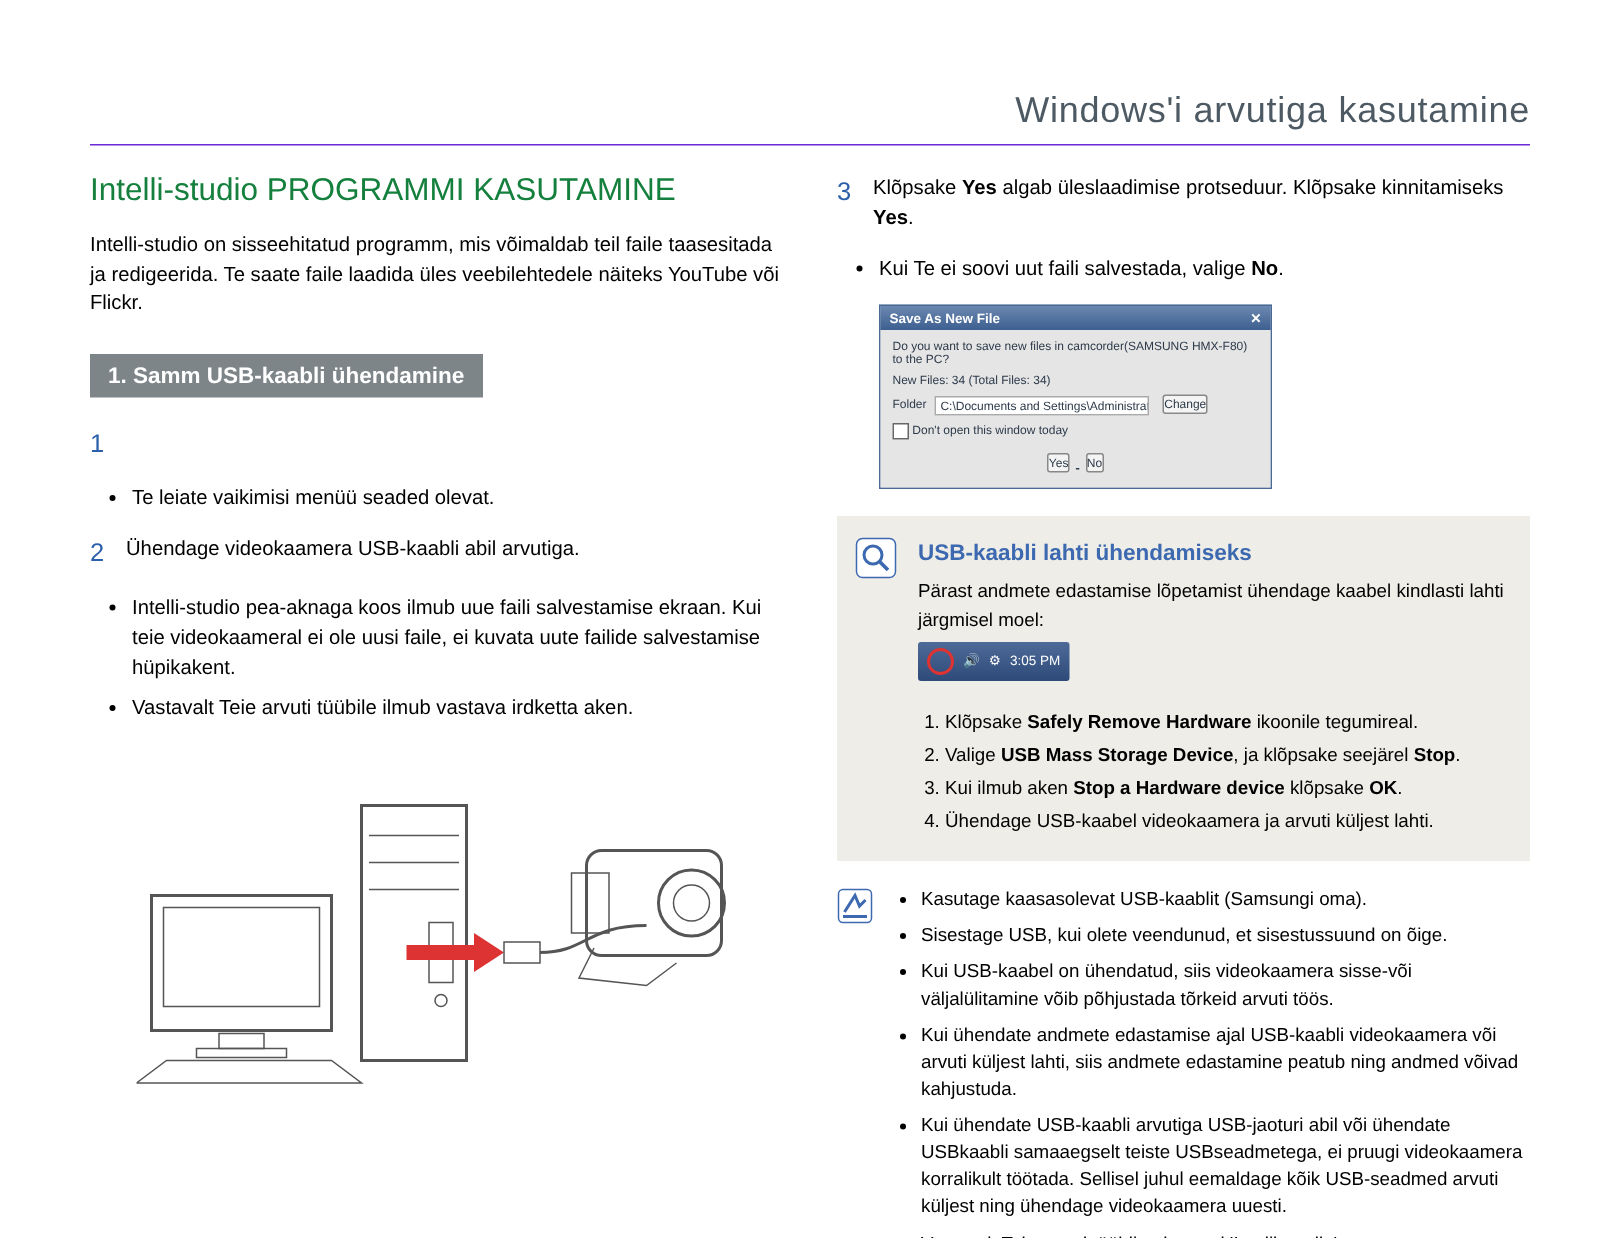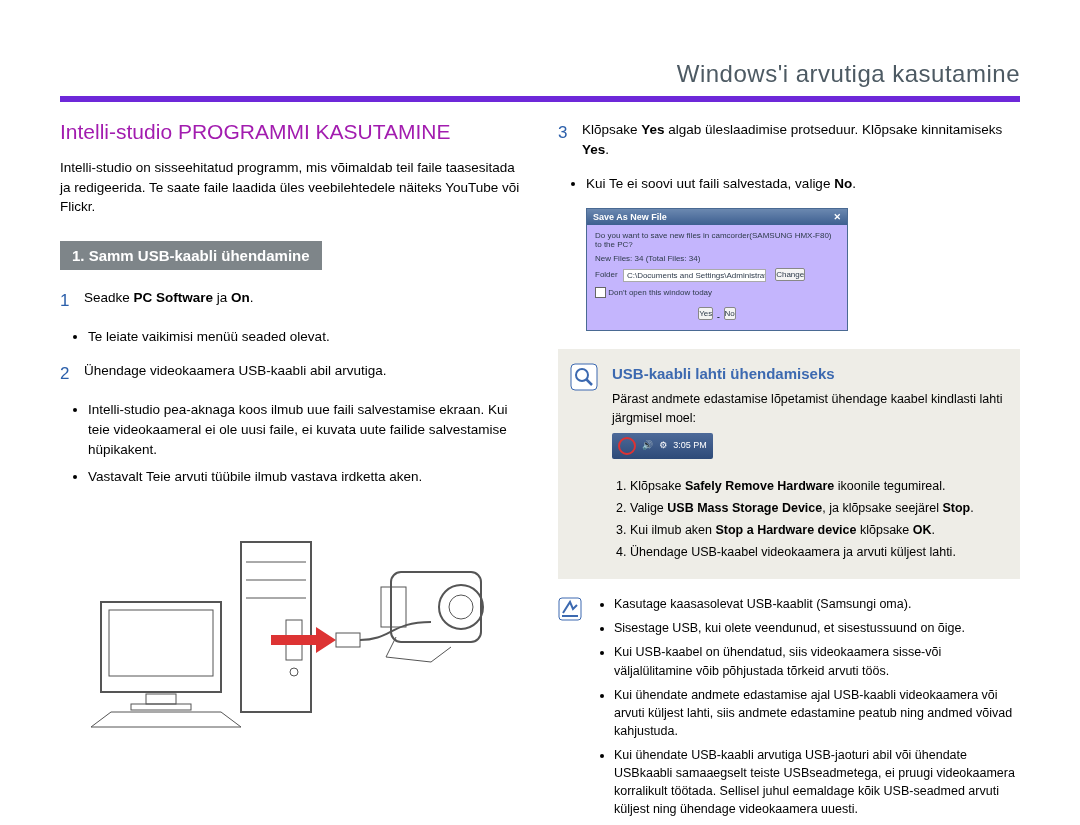--- a/index.html
+++ b/index.html
@@ -12,34 +12,34 @@
   }
   .page {
     padding: 60px 60px 40px 60px;
     box-sizing: border-box;
   }
   .header-title {
     text-align: right;
     font-size: 24px;
     color: #4d5a63;
     letter-spacing: 0.5px;
-    border-bottom: 6px solid #6d28d9;
+    border-bottom: 1px solid #6d28d9;
     padding-bottom: 8px;
     margin-bottom: 18px;
   }
   .columns {
     display: flex;
     gap: 36px;
   }
   .col {
     flex: 1;
     min-width: 0;
   }
   .section-heading {
-    color: #a21caf;
+    color: #15803d;
     font-size: 21px;
     margin-bottom: 14px;
   }
   .intro {
     font-size: 13.5px;
     line-height: 1.45;
     margin-bottom: 24px;
   }
   .step-bar {
     background: #7e8589;
@@ -93,21 +93,21 @@
     color: #fff;
     font-weight: bold;
     font-size: 9px;
     padding: 3px 6px;
     display: flex;
     justify-content: space-between;
     gap: 11px;
   }
   .dialog-body {
     padding: 6px 8px;
-    background: #c4b5fd;
+    background: #e5e5e5;
   }
   .dialog-row {
     margin-bottom: 5px;
   }
   .dialog-btnrow {
     text-align: center;
     padding: 4px;
     text-decoration: underline;
   }
   .win-btn {
@@ -196,23 +196,20 @@
   <div class="columns">
 
     <div class="col">
       <div class="section-heading">Intelli-studio PROGRAMMI KASUTAMINE</div>
       <div class="intro">Intelli-studio on sisseehitatud programm, mis võimaldab teil faile taasesitada ja redigeerida. Te saate faile laadida üles veebilehtedele näiteks YouTube või Flickr.</div>
 
       <div class="step-bar">1. Samm USB-kaabli ühendamine</div>
 
       <div class="num-step">
         <span class="n">1</span>
-        <span>
-          <span>Seadke </span><b>PC Software</b><span> ja </span><b>On</b><span>.</span>
-        </span>
       </div>
       <ul class="sub-bullets">
         <li>Te leiate vaikimisi menüü seaded olevat.</li>
       </ul>
 
       <div class="num-step">
         <span class="n">2</span>
         <span>Ühendage videokaamera USB-kaabli abil arvutiga.</span>
       </div>
       <ul class="sub-bullets">

